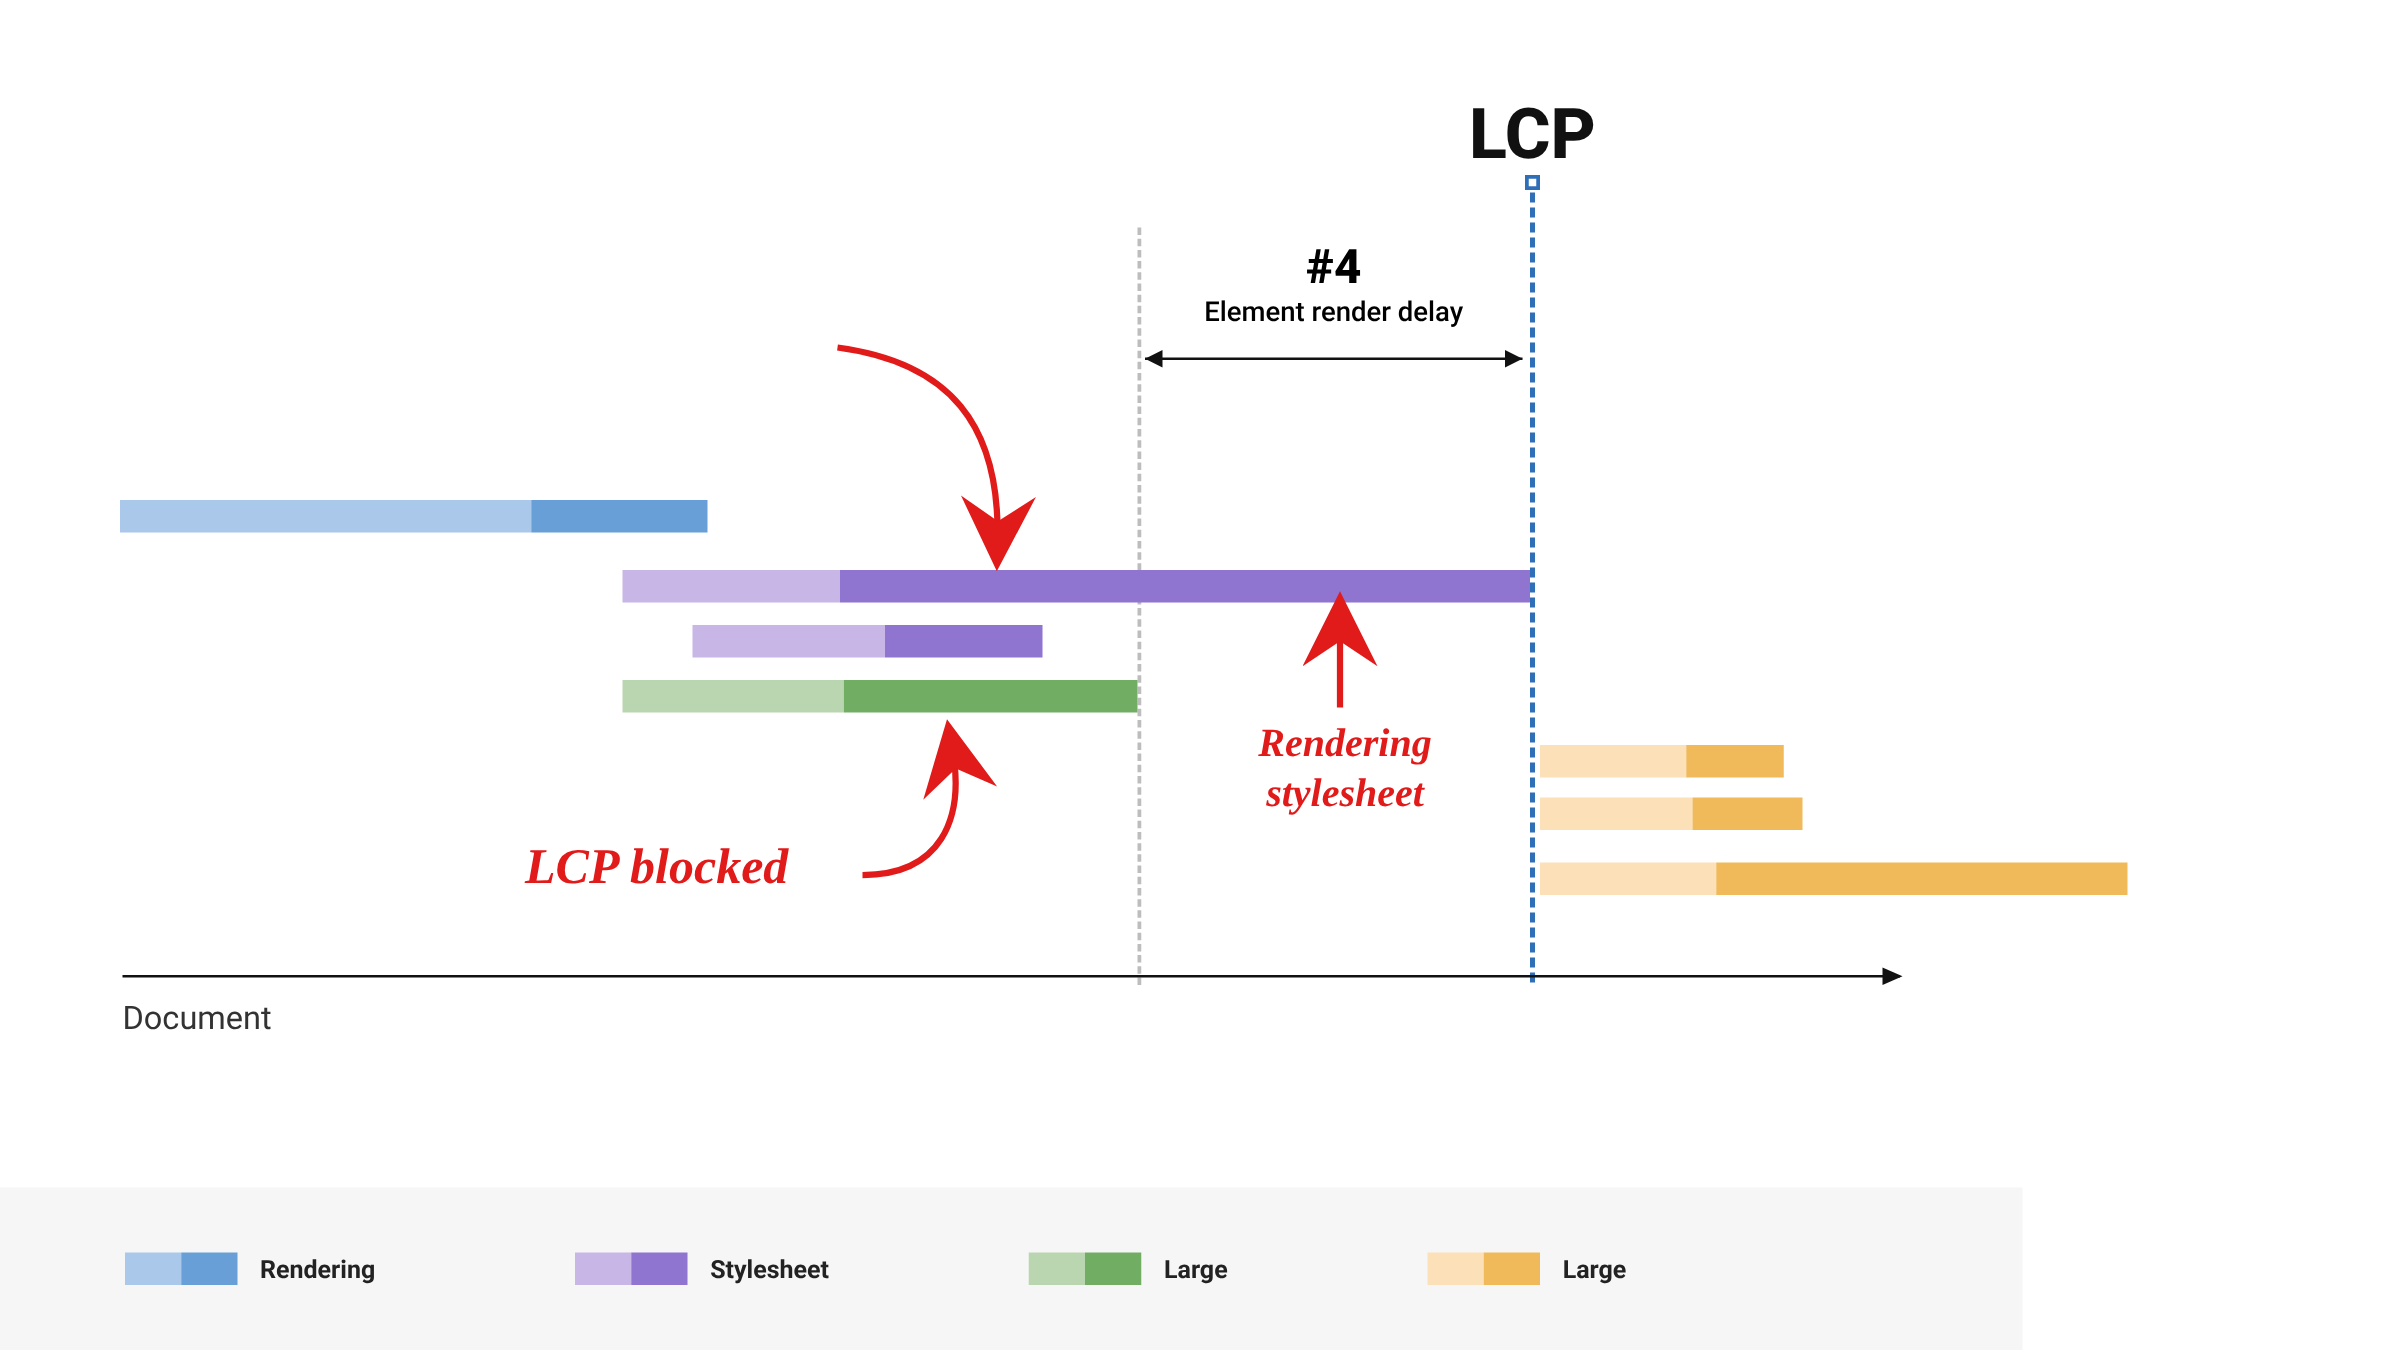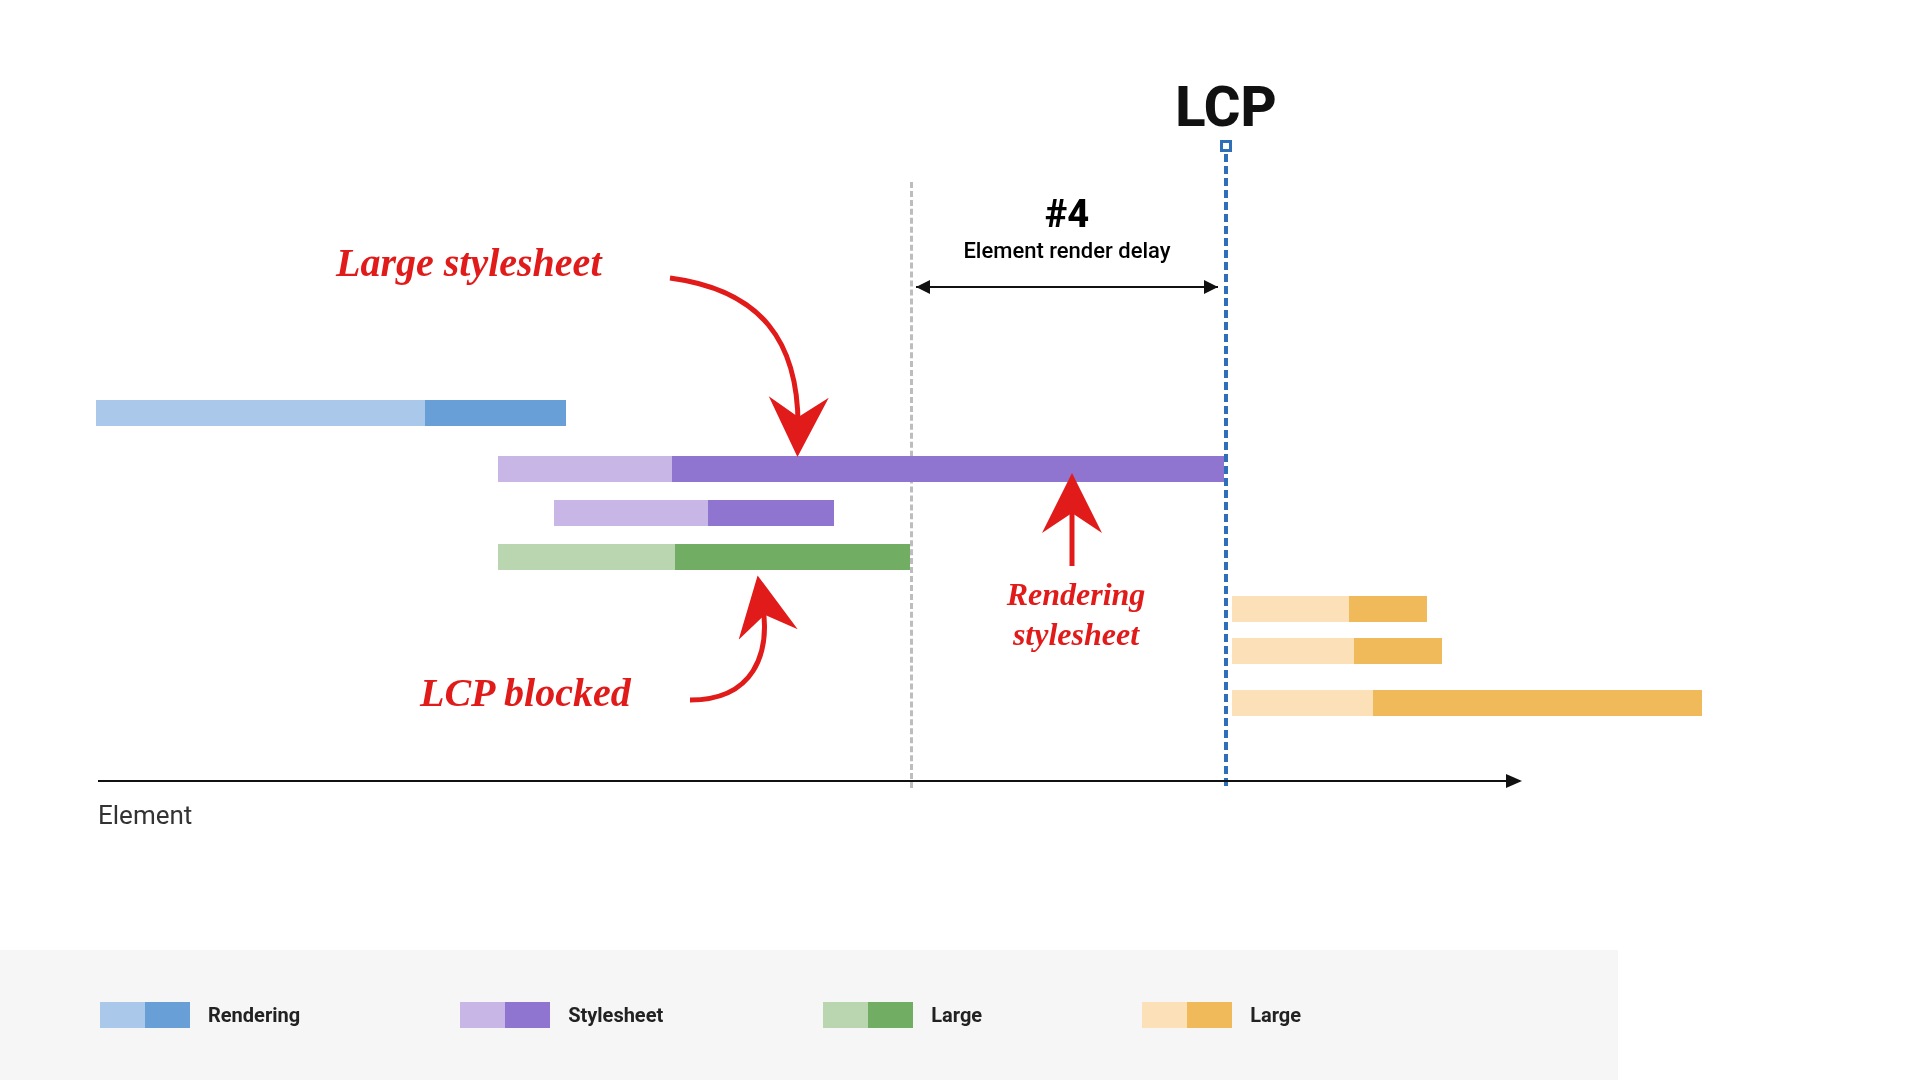--- a/index.html
+++ b/index.html
@@ -168,23 +168,22 @@
   <div class="bar" style="top:638px; left:1232px; width:210px;">
     <div class="seg" style="left:0; width:58%; background:#fbe0b8;"></div>
     <div class="seg" style="left:58%; width:42%; background:#f0b95a;"></div>
   </div>
   <div class="bar" style="top:690px; left:1232px; width:470px;">
     <div class="seg" style="left:0; width:30%; background:#fbe0b8;"></div>
     <div class="seg" style="left:30%; width:70%; background:#f0b95a;"></div>
   </div>
 
   <div class="axis"></div>
-  <div class="axis-label">Element</div>
-
-  <div class="anno big" style="left:336px; top:238px;">Large stylesheet</div>
+  <div class="axis-label">Document</div>
+
   <div class="anno big" style="left:420px; top:668px;">LCP blocked</div>
   <div class="anno med" style="left:966px; top:574px; width:220px;">
     <div>Rendering</div>
     <div>stylesheet</div>
   </div>
 
   <svg class="overlay">
     <defs>
       <marker id="rah" markerWidth="14" markerHeight="14" refX="7" refY="6" orient="auto">
         <path d="M0,0 L12,6 L0,12 L4,6 Z" fill="#e11a1a"></path>

